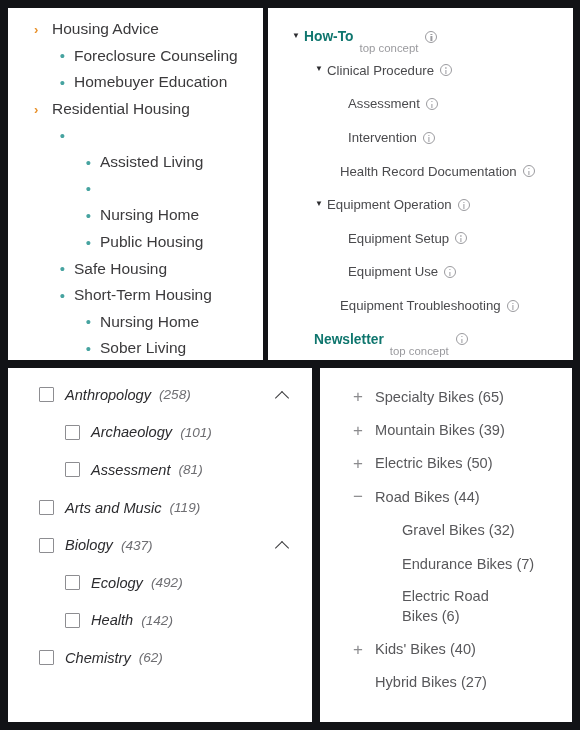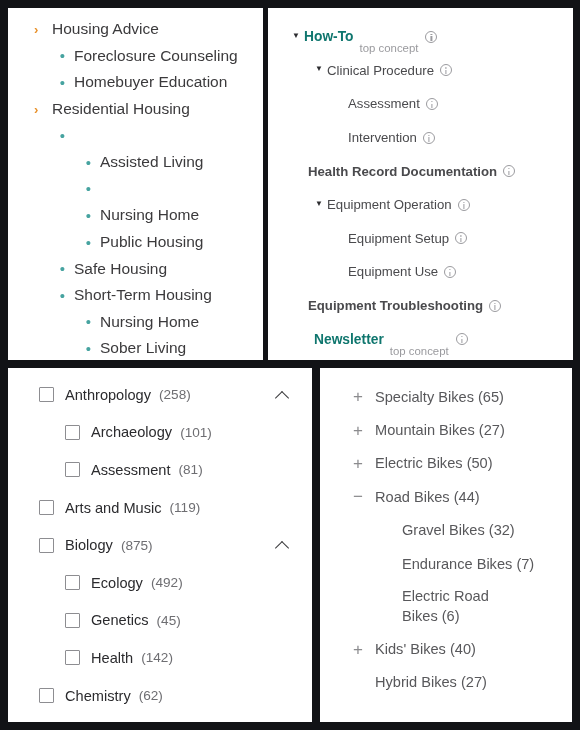--- a/index.html
+++ b/index.html
@@ -94,31 +94,32 @@
   .hw-info::after {
     content: "";
     position: absolute; left: 50%; top: 4.6px;
     width: 1.2px; height: 4.4px;
     background: #9b9b9f;
     transform: translateX(-50%);
   }
   .hw-d0 { padding-left: 24px; }
   .hw-d1 { padding-left: 47px; }
   .hw-d2 { padding-left: 68px; }
-  .hw-d2b { padding-left: 28px; font-weight: bold; }
+  .hw-d2b { padding-left: 60px; }
   .hw-d0b { padding-left: 34px; }
 
   
   #panel-facets { left: 8px; top: 368px; width: 304px; height: 354px; }
   .fx-row {
     display: flex; align-items: center;
     height: 37.6px;
     font-size: 14.6px;
     color: #2b2b2e;
     white-space: nowrap;
+    font-style: italic;
   }
   .fx-box {
     width: 15px; height: 15px;
     border: 1px solid #8d8d91;
     background: #fff;
     flex: 0 0 auto;
     border-radius: 1px;
   }
   .fx-label { padding-left: 11px; }
   .fx-count {
@@ -307,35 +308,30 @@
           <span class="fx-count">(81)</span>
         </div>
         <div class="fx-row fx-l0">
           <span class="fx-box"></span>
           <span class="fx-label">Arts and Music</span>
           <span class="fx-count">(119)</span>
         </div>
         <div class="fx-row fx-l0">
           <span class="fx-box"></span>
           <span class="fx-label">Biology</span>
-          <span class="fx-count">(875)</span>
+          <span class="fx-count">(437)</span>
           <span class="fx-collapse"></span>
         </div>
         <div class="fx-row fx-l1">
           <span class="fx-box"></span>
           <span class="fx-label">Ecology</span>
           <span class="fx-count">(492)</span>
         </div>
         <div class="fx-row fx-l1">
           <span class="fx-box"></span>
-          <span class="fx-label">Genetics</span>
-          <span class="fx-count">(45)</span>
-        </div>
-        <div class="fx-row fx-l1">
-          <span class="fx-box"></span>
           <span class="fx-label">Health</span>
           <span class="fx-count">(142)</span>
         </div>
         <div class="fx-row fx-l0">
           <span class="fx-box"></span>
           <span class="fx-label">Chemistry</span>
           <span class="fx-count">(62)</span>
         </div>
       </div>
     </div>
@@ -344,21 +340,21 @@
       <div style="padding-top: 12px;">
         <div class="bk-row bk-l0">
           <div class="bk-inner">
             <span class="bk-sign">+</span>
             <span class="bk-label">Specialty Bikes (65)</span>
           </div>
         </div>
         <div class="bk-row bk-l0">
           <div class="bk-inner">
             <span class="bk-sign">+</span>
-            <span class="bk-label">Mountain Bikes (27)</span>
+            <span class="bk-label">Mountain Bikes (39)</span>
           </div>
         </div>
         <div class="bk-row bk-l0">
           <div class="bk-inner">
             <span class="bk-sign">+</span>
             <span class="bk-label">Electric Bikes (50)</span>
           </div>
         </div>
         <div class="bk-row bk-l0">
           <div class="bk-inner">

